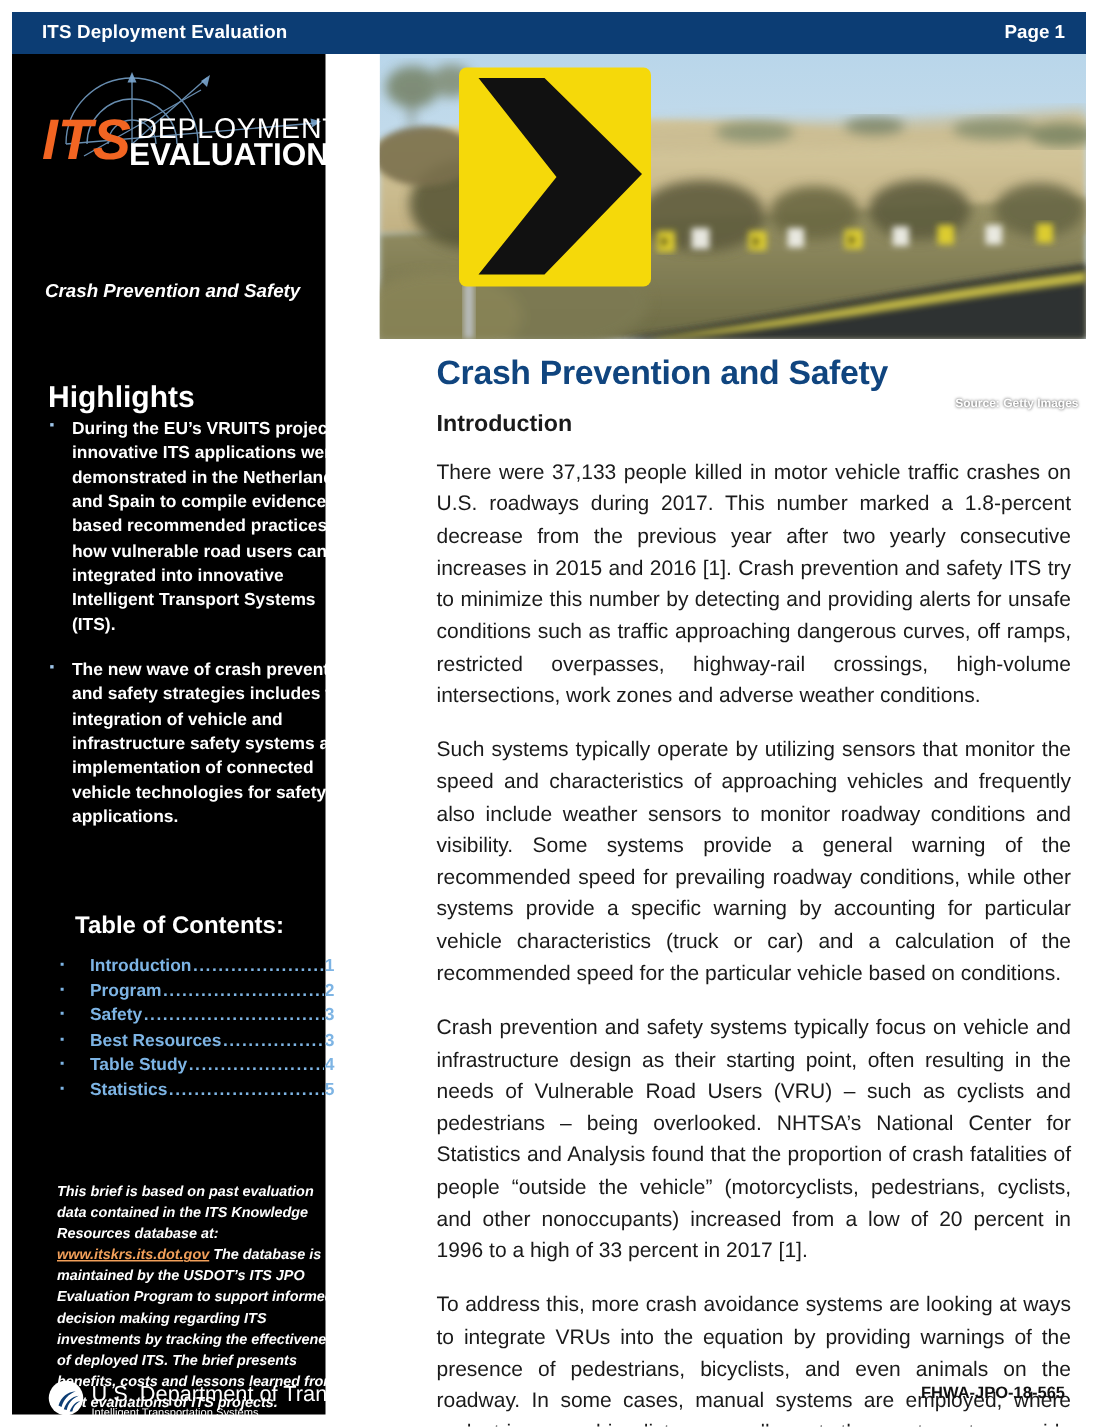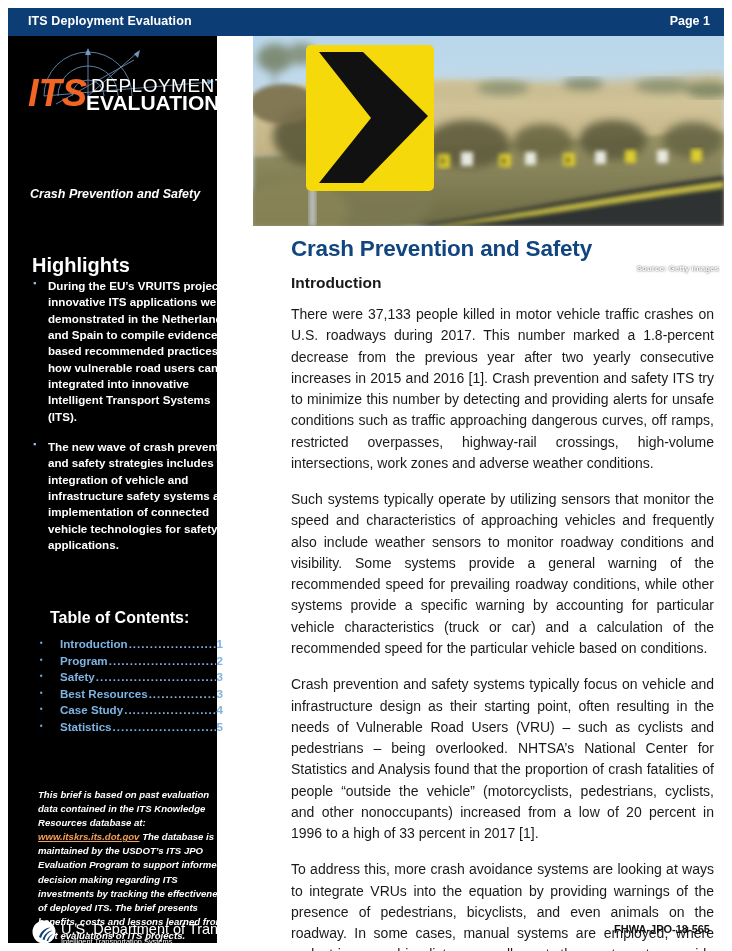--- a/index.html
+++ b/index.html
@@ -329,21 +329,21 @@
         <span class="toc-label">Safety</span>
         <span class="toc-dots">..........................................</span>
         <span class="toc-page">3</span>
       </li>
       <li>
         <span class="toc-label">Best Resources</span>
         <span class="toc-dots">.........................</span>
         <span class="toc-page">3</span>
       </li>
       <li>
-        <span class="toc-label">Case Study</span>
+        <span class="toc-label">Table Study</span>
         <span class="toc-dots">.............................</span>
         <span class="toc-page">4</span>
       </li>
       <li>
         <span class="toc-label">Statistics</span>
         <span class="toc-dots">..............................</span>
         <span class="toc-page">5</span>
       </li>
     </ul>
 

